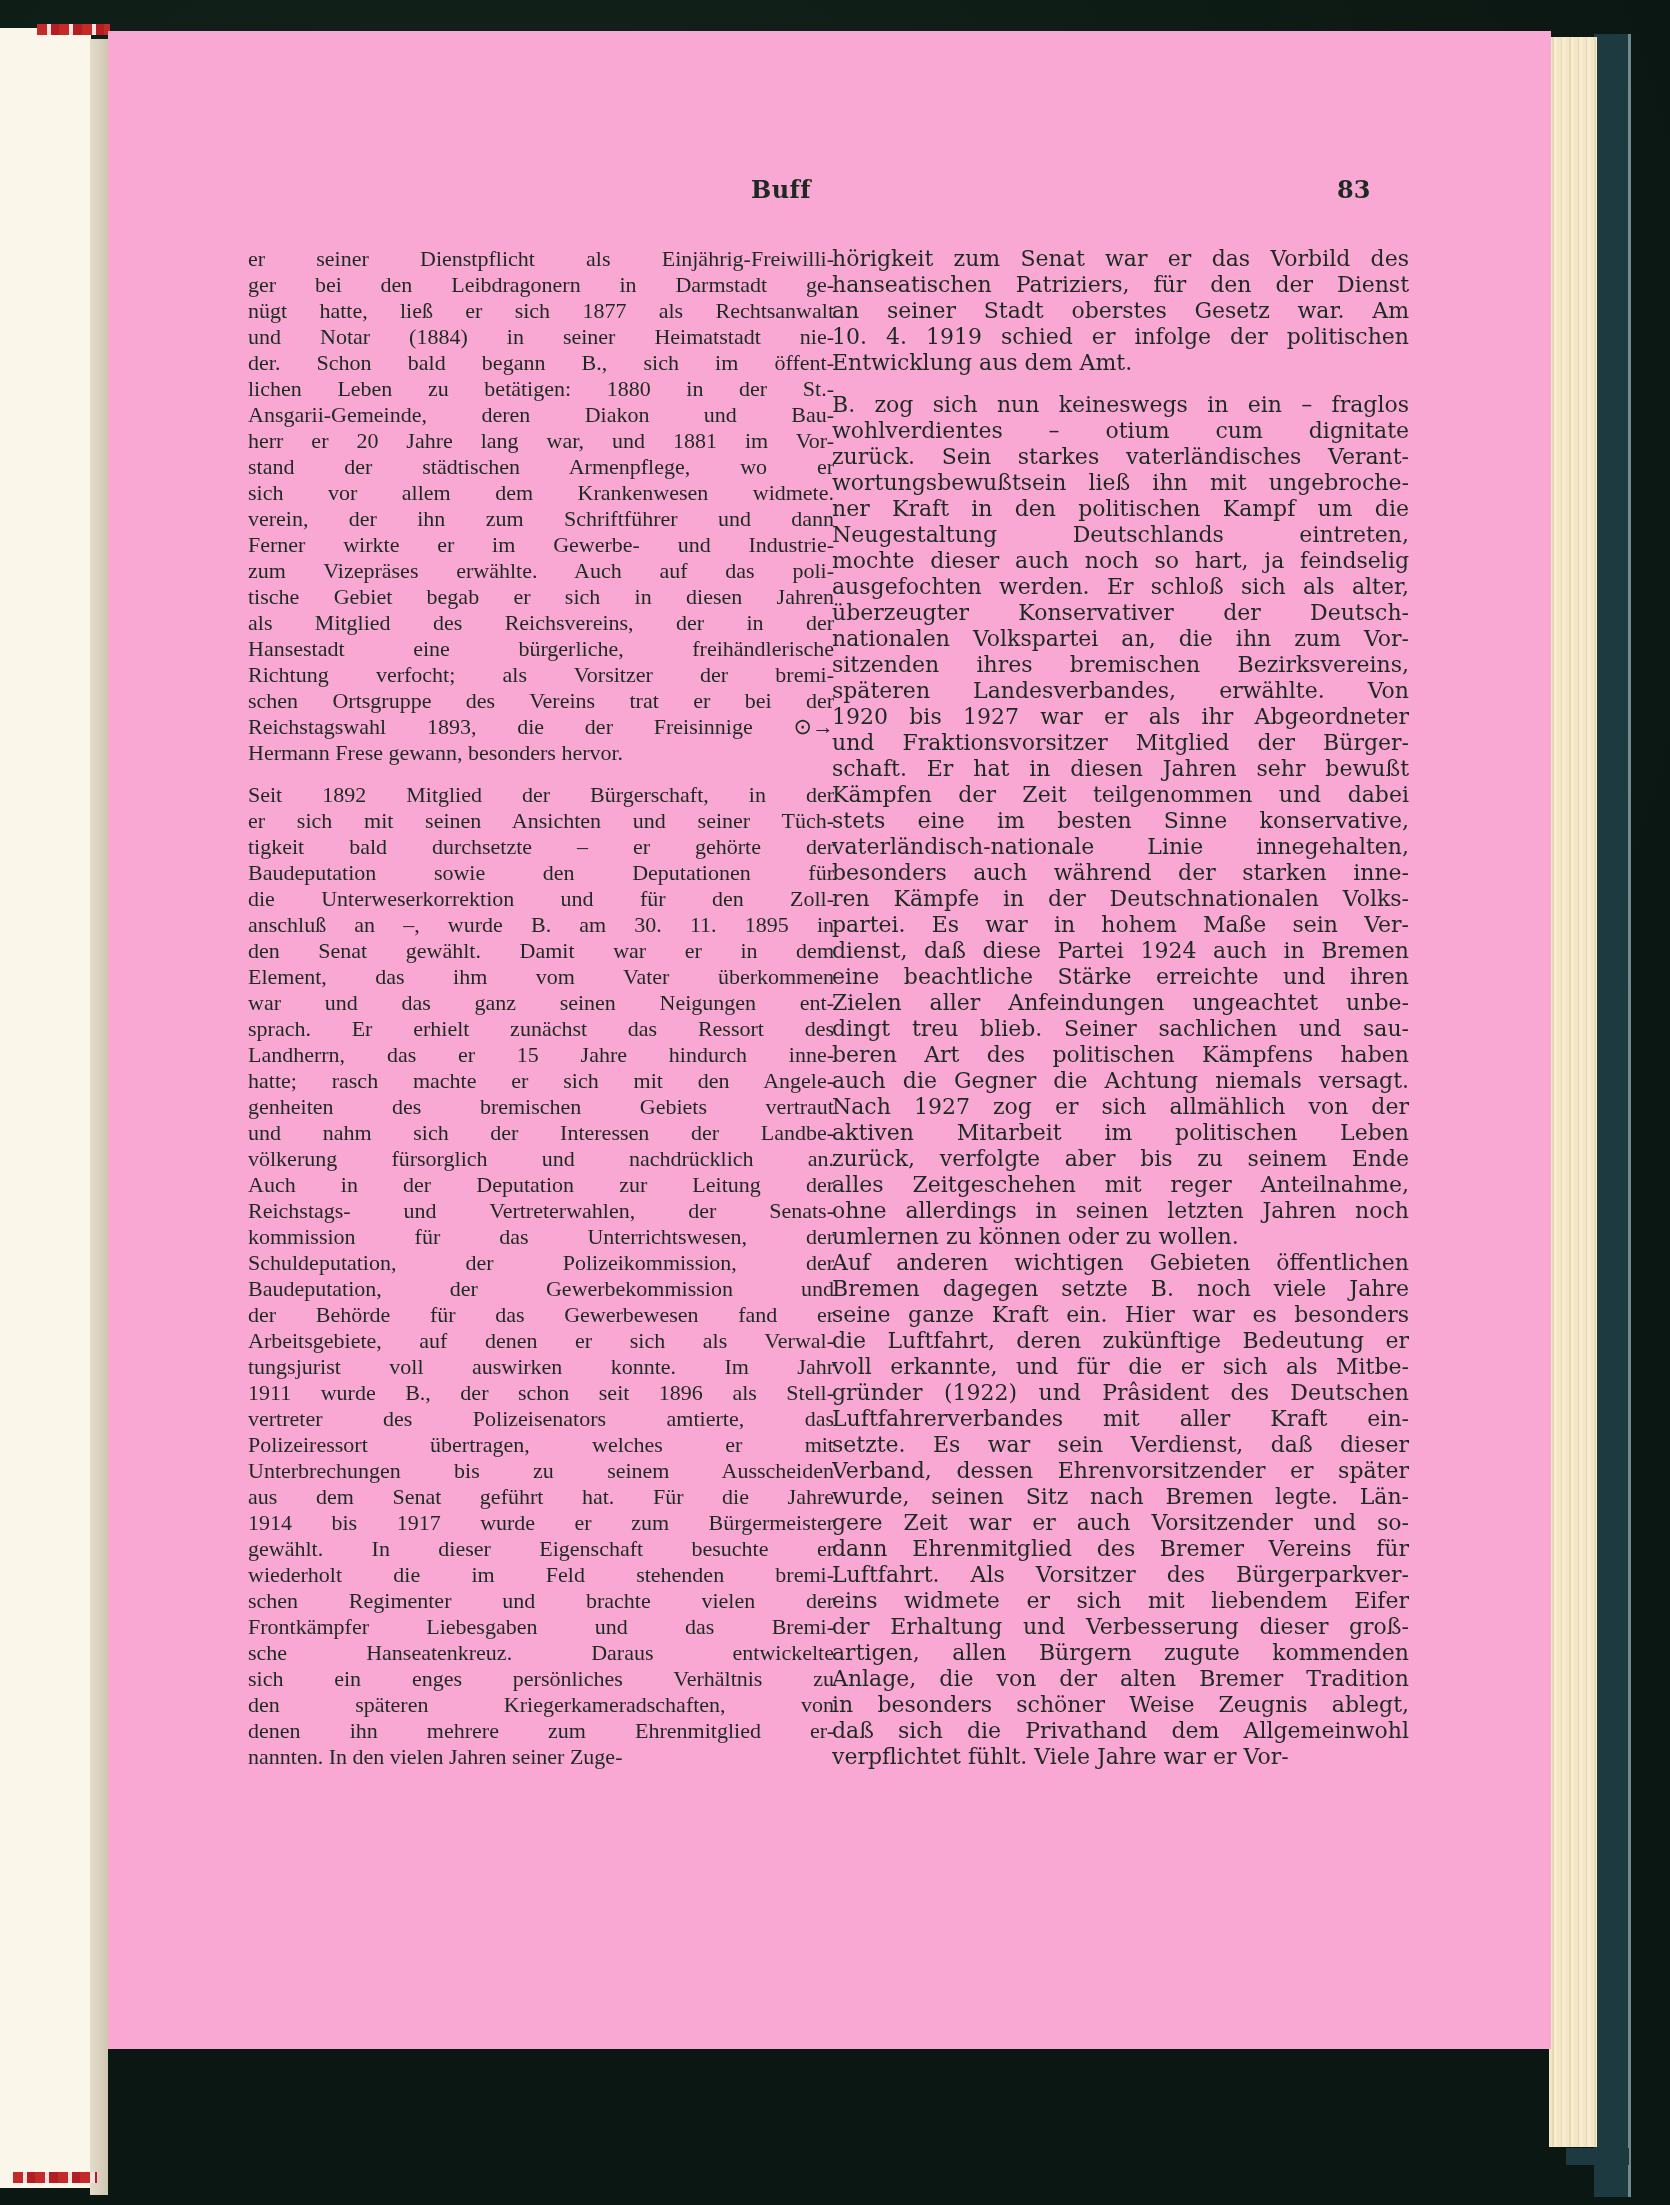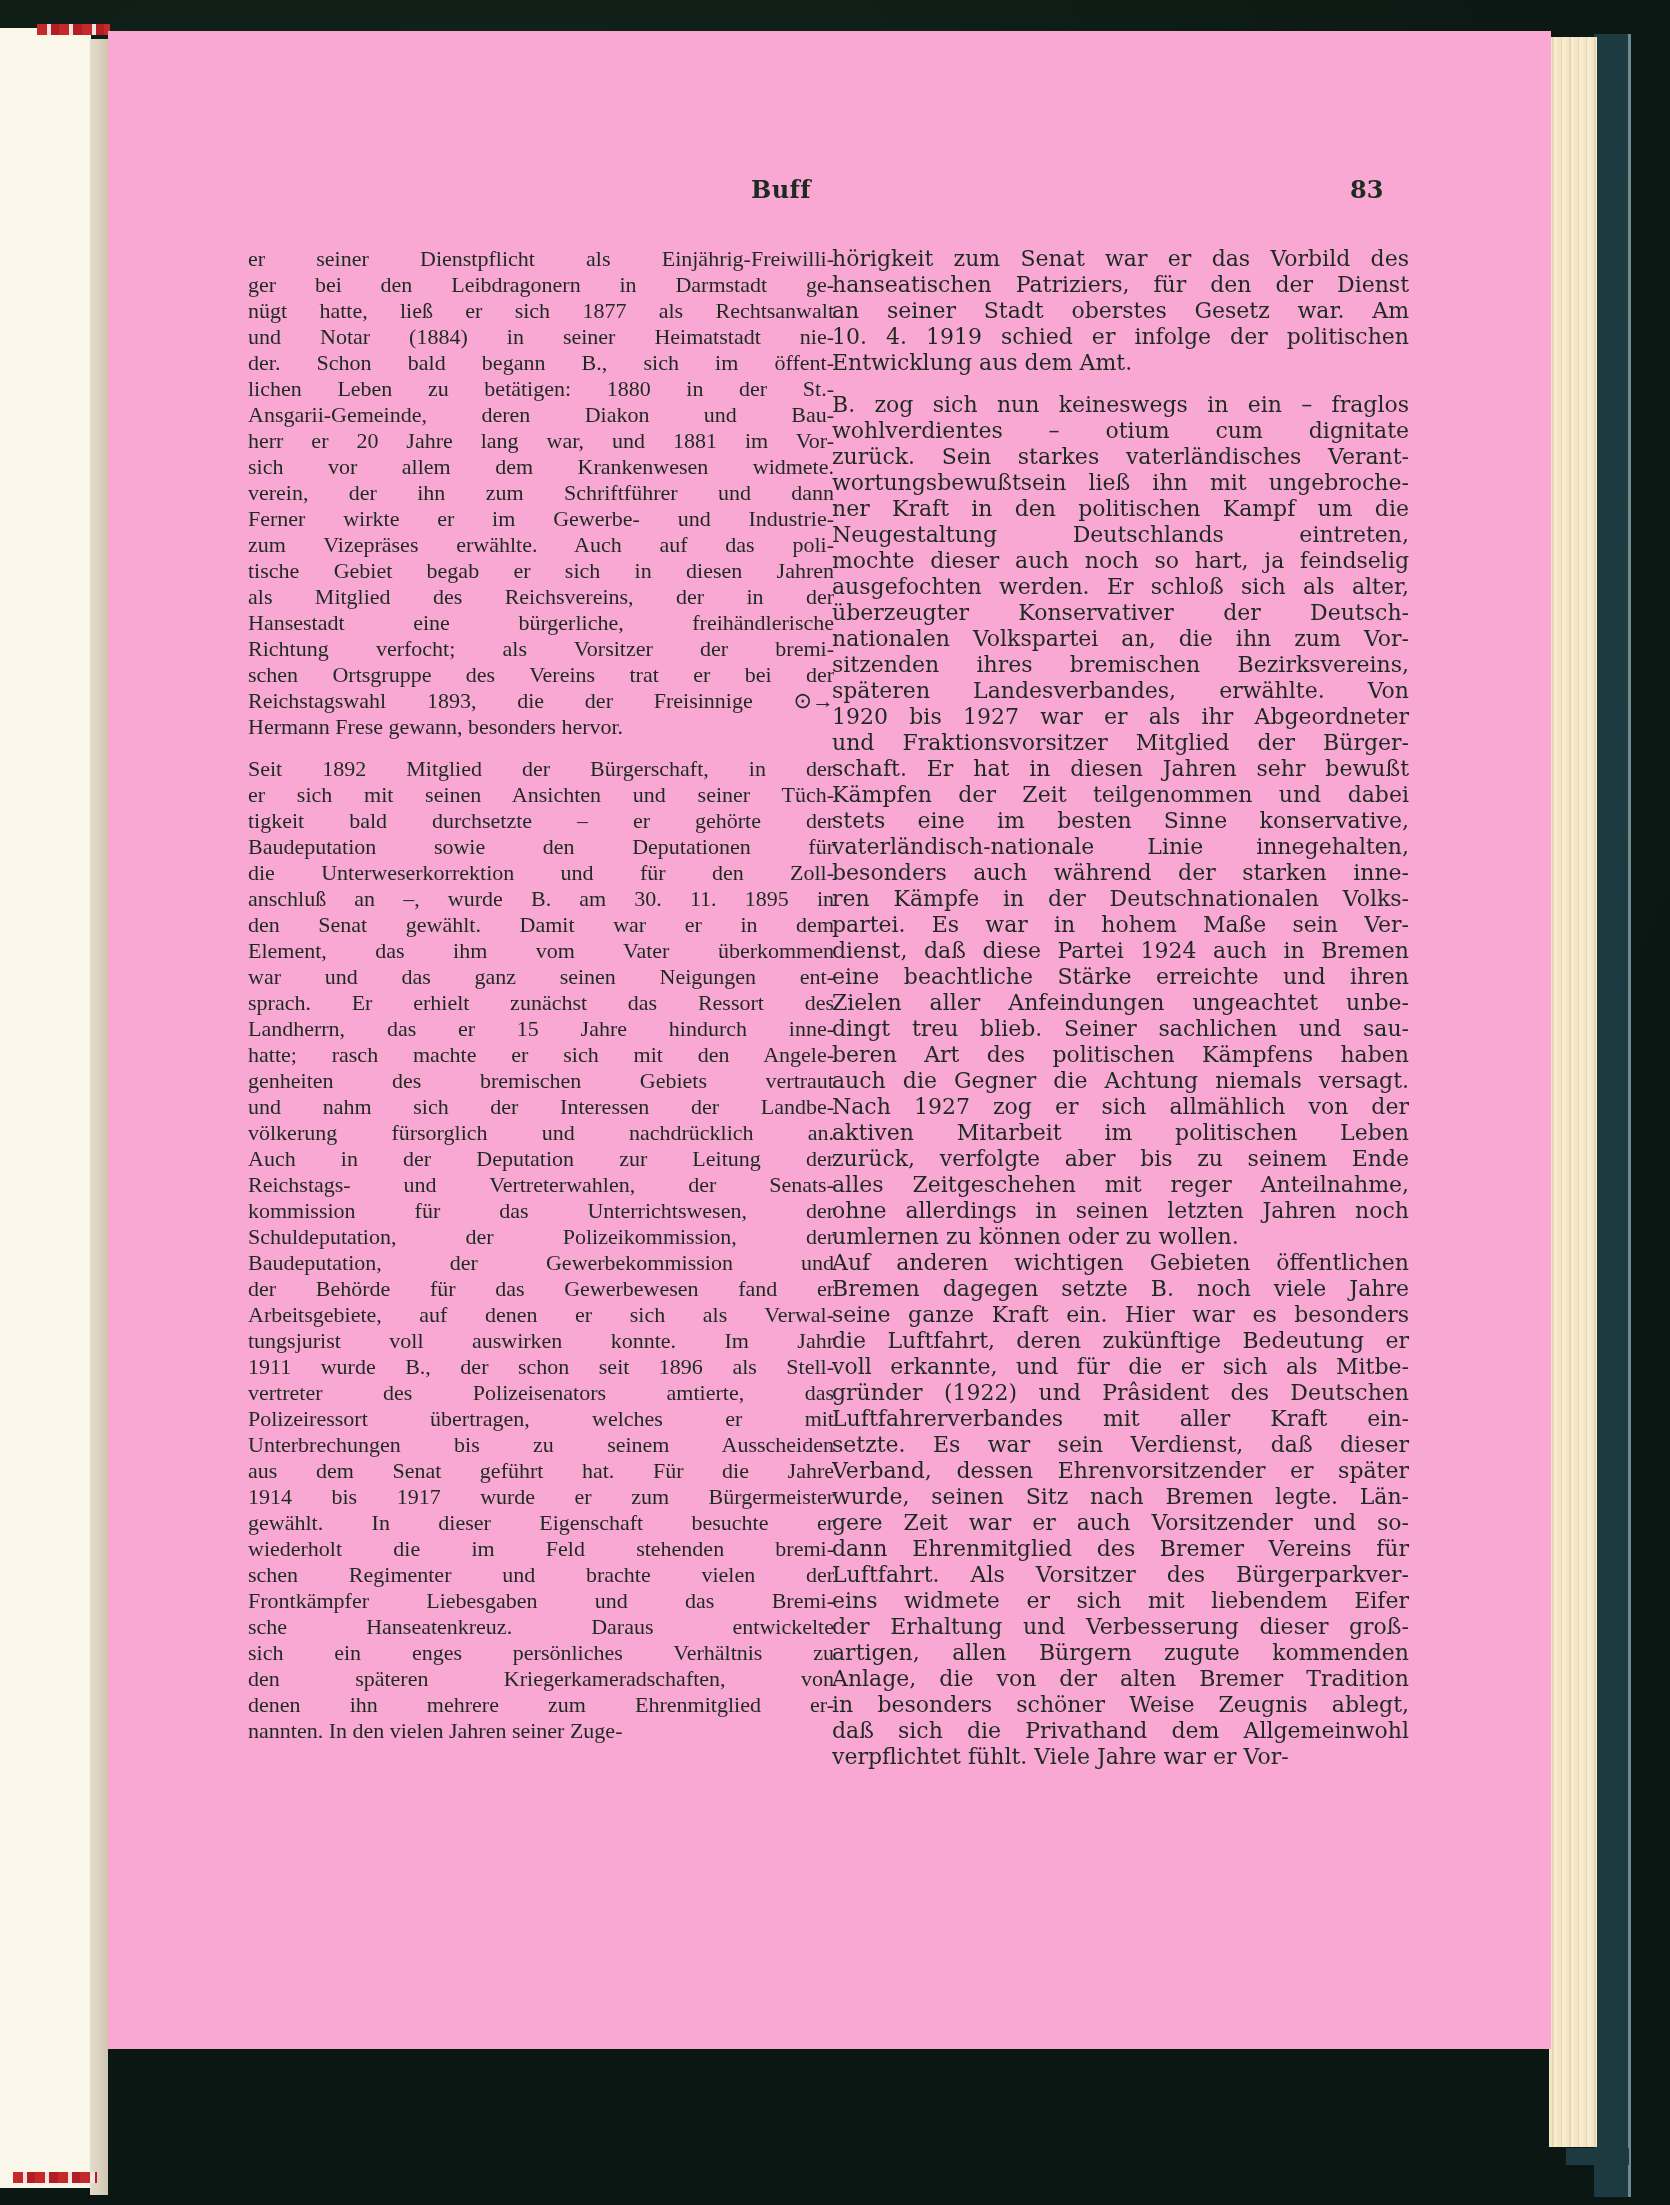--- a/index.html
+++ b/index.html
@@ -53,21 +53,21 @@
   }
   .running-head {
     position: absolute; top: 144px; left: 0; right: 0; height: 42px;
   }
   .running-title {
     position: absolute; left: 643px; top: 0;
     font-size: 24px; font-weight: bold; letter-spacing: 0.4px;
   }
   .page-number {
     position: absolute; left: 1229px; top: 0;
-    font-size: 24px; font-weight: bold; margin-left: 13px;
+    font-size: 24px; font-weight: bold;
   }
   .column {
     position: absolute; top: 215px; width: 586px;
   }
   .col-left { left: 140px; font-family: Liberation Serif, serif; }
   .col-right { left: 724px; width: 577px; }
   .line {
     height: 26px; line-height: 26px;
     font-size: 22px;
     white-space: nowrap;
@@ -98,20 +98,21 @@
   <div class="column col-left" id="col-left">
       <div>
         <div class="line">er seiner Dienstpflicht als Einjährig-Freiwilli-</div>
         <div class="line">ger bei den Leibdragonern in Darmstadt ge-</div>
         <div class="line">nügt hatte, ließ er sich 1877 als Rechtsanwalt</div>
         <div class="line">und Notar (1884) in seiner Heimatstadt nie-</div>
         <div class="line">der. Schon bald begann B., sich im öffent-</div>
         <div class="line">lichen Leben zu betätigen: 1880 in der St.-</div>
         <div class="line">Ansgarii-Gemeinde, deren Diakon und Bau-</div>
         <div class="line">herr er 20 Jahre lang war, und 1881 im Vor-</div>
+        <div class="line">stand der städtischen Armenpflege, wo er</div>
         <div class="line">sich vor allem dem Krankenwesen widmete.</div>
         <div class="line">verein, der ihn zum Schriftführer und dann</div>
         <div class="line">Ferner wirkte er im Gewerbe- und Industrie-</div>
         <div class="line">zum Vizepräses erwählte. Auch auf das poli-</div>
         <div class="line">tische Gebiet begab er sich in diesen Jahren</div>
         <div class="line">als Mitglied des Reichsvereins, der in der</div>
         <div class="line">Hansestadt eine bürgerliche, freihändlerische</div>
         <div class="line">Richtung verfocht; als Vorsitzer der bremi-</div>
         <div class="line">schen Ortsgruppe des Vereins trat er bei der</div>
         <div class="line">Reichstagswahl 1893, die der Freisinnige ⊙→</div>

